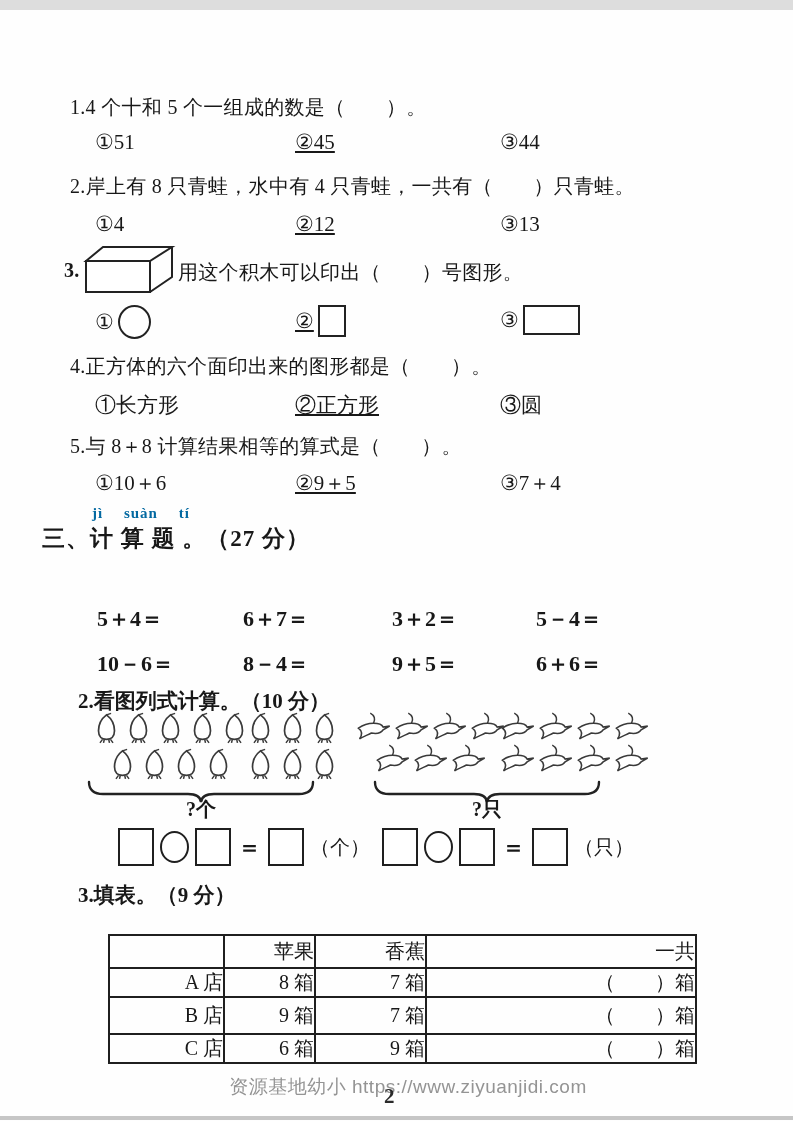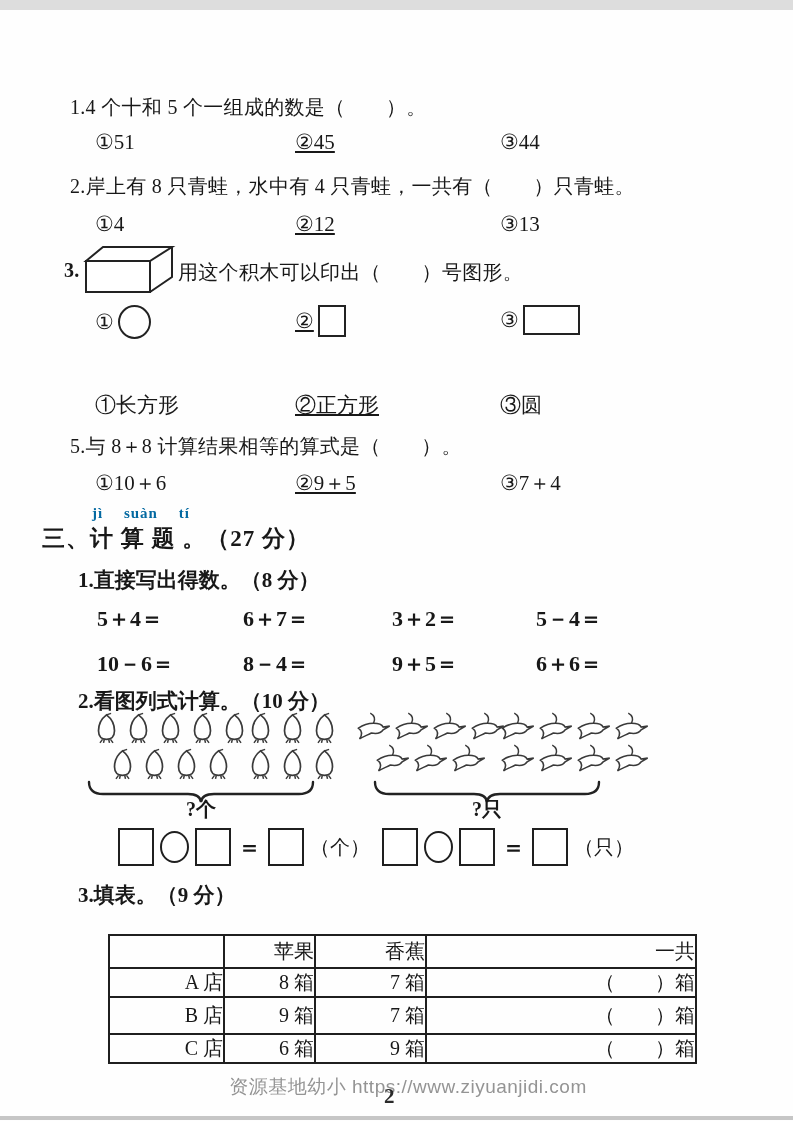--- a/index.html
+++ b/index.html
@@ -94,37 +94,37 @@
     <span class="opt p2">
       <span>②</span>
       <span class="shape shape-square"></span>
     </span>
     <span class="opt p3">
       <span>③</span>
       <span class="shape shape-rect"></span>
     </span>
   </div>
 
+  <div class="abs qtext" style="left:70px;top:343px">4.正方体的六个面印出来的图形都是（　　）。</div>
   <div class="optrow" style="top:381px">
     <span class="opt p1">①长方形</span>
     <span class="opt p2">②正方形</span>
     <span class="opt p3">③圆</span>
   </div>
 
   <div class="abs qtext" style="left:70px;top:423px">5.与 8＋8 计算结果相等的算式是（　　）。</div>
   <div class="optrow" style="top:459px">
     <span class="opt p1">①10＋6</span>
     <span class="opt p2">②9＋5</span>
     <span class="opt p3">③7＋4</span>
   </div>
 
   <div class="abs pinyin" style="left:92px;top:495px">jì suàn tí</div>
   <div class="abs sec-title" style="left:42px;top:513px">三、计 算 题 。（27 分）</div>
 
-  <div class="abs sub-title" style="left:78px;top:556px">1.直接写出得数。（8 分）</div>
   <span class="eq" style="left:97px;top:594px">5＋4＝</span>
   <span class="eq" style="left:243px;top:594px">6＋7＝</span>
   <span class="eq" style="left:392px;top:594px">3＋2＝</span>
   <span class="eq" style="left:536px;top:594px">5－4＝</span>
   <span class="eq" style="left:97px;top:639px">10－6＝</span>
   <span class="eq" style="left:243px;top:639px">8－4＝</span>
   <span class="eq" style="left:392px;top:639px">9＋5＝</span>
   <span class="eq" style="left:536px;top:639px">6＋6＝</span>
 
   <div class="abs sub-title" style="left:78px;top:677px">2.看图列式计算。（10 分）</div>

